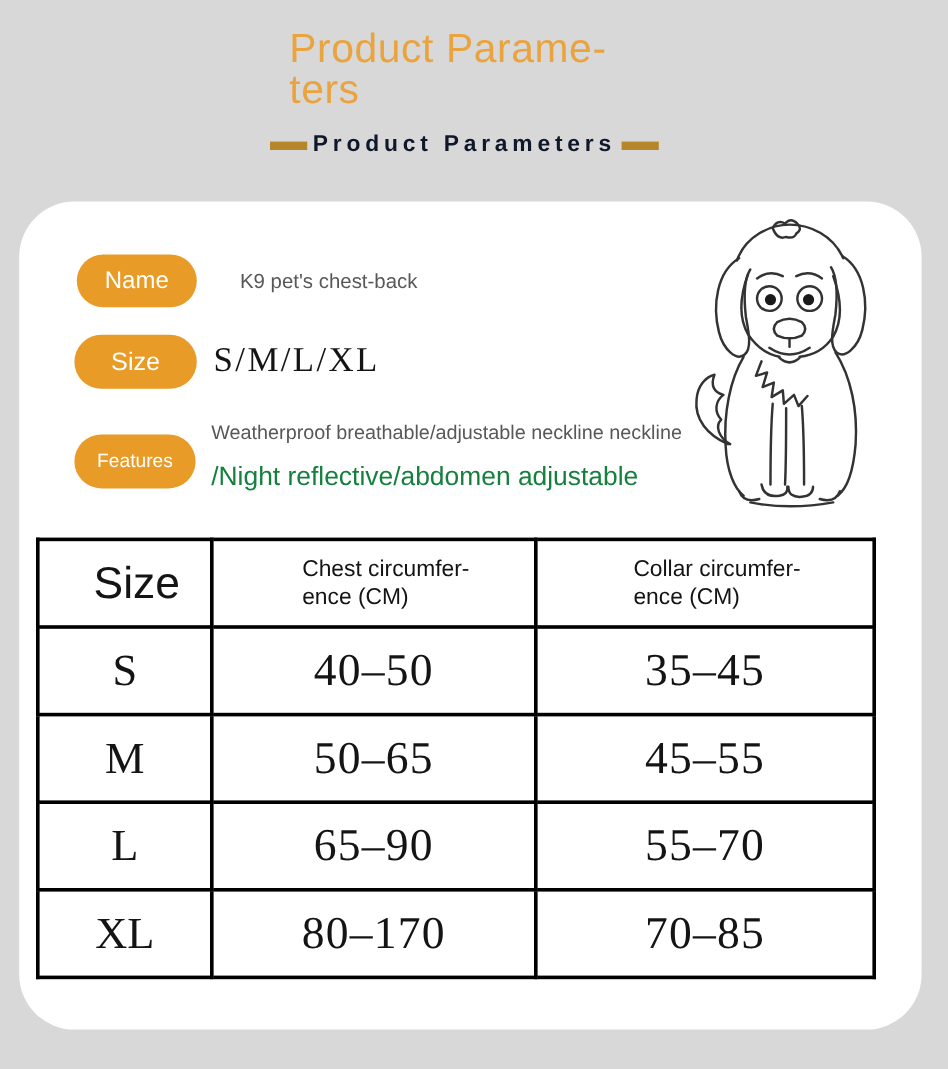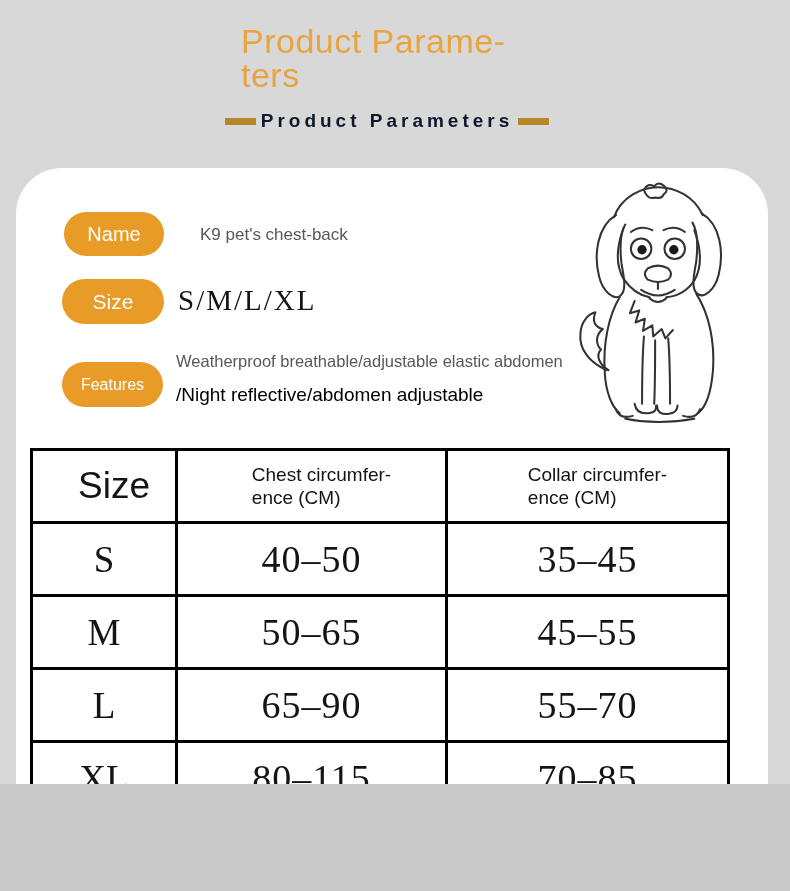--- a/index.html
+++ b/index.html
@@ -1,18 +1,18 @@
 <!DOCTYPE html>
 <html><head>
 <meta charset="utf-8">
 <style>
   * { margin:0; padding:0; box-sizing:border-box; }
   html,body { background:#c9c9c9; }
   .page {
-    position:relative; width:790px; height:784px; margin:0 auto;
+    position:relative; width:790px; height:891px; margin:0 auto;
     background:#d8d8d8; overflow:hidden;
     font-family:"Liberation Sans", sans-serif;
   }
   .main-title {
     position:absolute; left:241px; top:24px; width:310px;
     font-size:34px; line-height:34px; color:#e9a43f;
     white-space:pre-line; letter-spacing:0.5px;
   }
   .subtitle-row {
     position:absolute; top:110px; left:0; width:100%;
@@ -43,21 +43,21 @@
     position:absolute; left:162px; top:116px;
     font-family:"Liberation Serif", serif; font-size:29px; color:#141414;
     letter-spacing:2px;
   }
   .value-features-1 {
     position:absolute; left:160px; top:184px;
     font-size:16.5px; color:#58585a;
   }
   .value-features-2 {
     position:absolute; left:160px; top:216px;
-    font-size:19px; color:#000000;text-align:right;
+    font-size:22px; color:#15803d;text-align:right;
   }
   .dog { position:absolute; left:546px; top:8px; width:190px; height:252px; }
   .size-table {
     position:absolute; left:14px; top:280px; width:697px;
     border-collapse:collapse; table-layout:fixed;
     background:#ffffff;
   }
   .size-table th, .size-table td {
     border:3px solid #000000; height:73px;
     text-align:center; vertical-align:middle;
@@ -101,21 +101,21 @@
     <div class="value-name">K9 pet's chest-back</div>
 
     <div class="pill pill-size">
       <span>Size</span>
     </div>
     <div class="value-size">S/M/L/XL</div>
 
     <div class="pill pill-features">
       <span>Features</span>
     </div>
-    <div class="value-features-1">Weatherproof breathable/adjustable elastic abdomen</div>
+    <div class="value-features-1">Weatherproof breathable/adjustable neckline neckline</div>
     <div class="value-features-2">/Night reflective/abdomen adjustable</div>
 
     <svg class="dog" viewBox="0 0 200 270" fill="none" stroke="#333333" stroke-width="2.2" stroke-linecap="round" stroke-linejoin="round">
 
       <path d="M54 44 C62 22 84 12 101 12 C120 12 140 22 149 42"></path>
 
       <path d="M86 15 q4 -8 11 -4 q5 -6 11 0 q5 5 -1 9 q-2 5 -9 3 q-8 3 -12 -8"></path>
 
       <path d="M148 40 C168 52 172 82 166 106 C162 122 150 132 143 126 C136 120 140 104 142 92 C144 74 143 58 138 50"></path>
 
@@ -185,20 +185,20 @@
         <td class="td-range">50–65</td>
         <td class="td-range">45–55</td>
       </tr>
       <tr>
         <td class="td-size">L</td>
         <td class="td-range">65–90</td>
         <td class="td-range">55–70</td>
       </tr>
       <tr>
         <td class="td-size">XL</td>
-        <td class="td-range">80–115</td>
+        <td class="td-range">80–170</td>
         <td class="td-range">70–85</td>
       </tr>
     </tbody>
       </table>
 
   </div>
 </div>
 
 </body></html>

